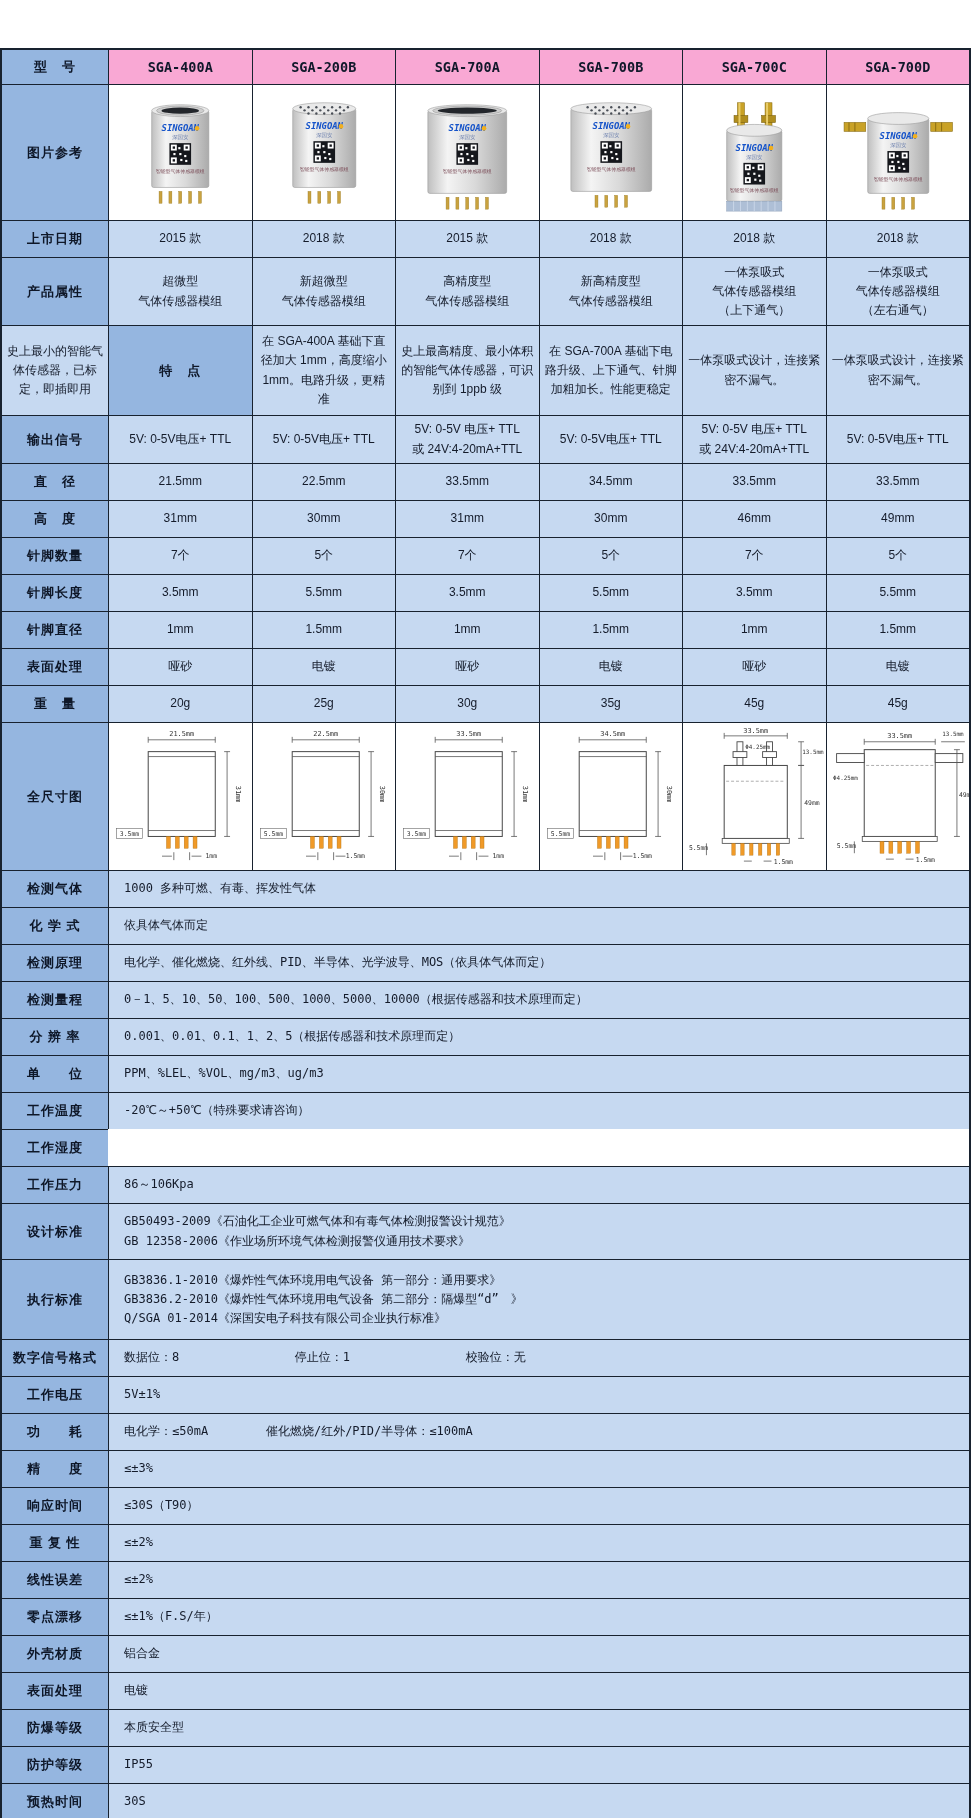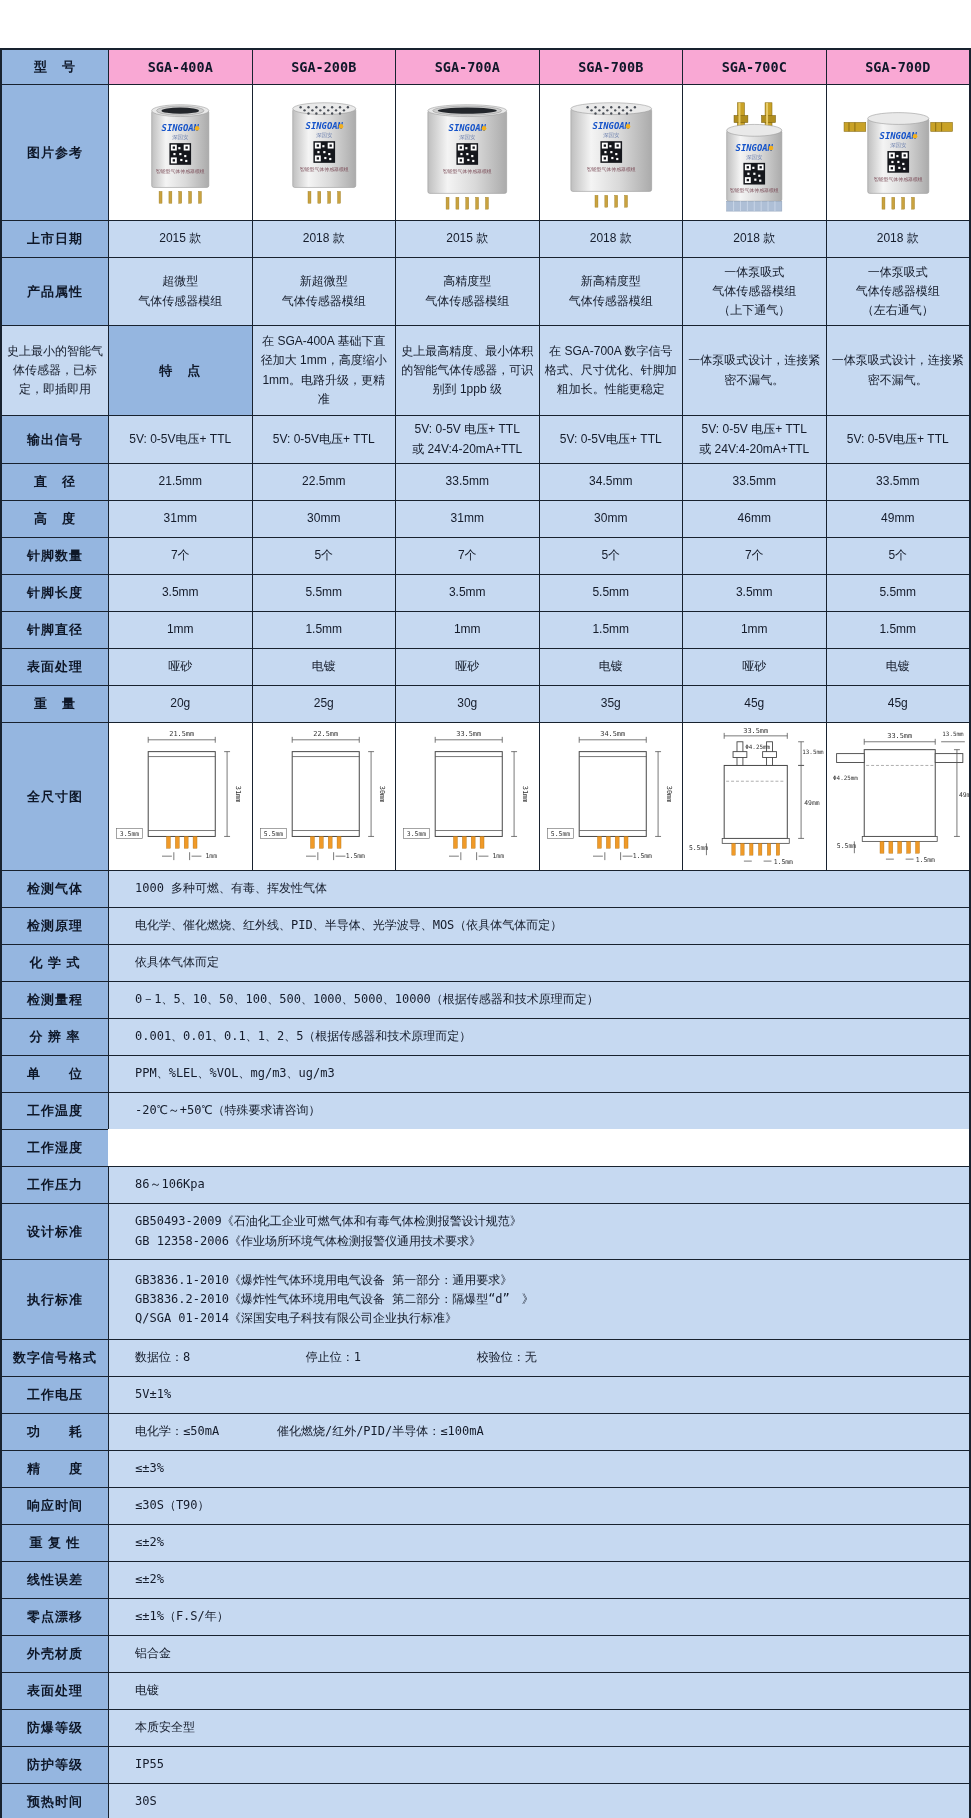--- a/index.html
+++ b/index.html
@@ -13,21 +13,21 @@
      box-sizing:border-box;overflow:hidden;}
   .r > .c:first-child{border-left:none;}
   .tbl > .r:first-child > .c{border-top:none;}
   .lab{background:#95b6e0;font-weight:bold;font-size:13px;color:#0e1728;
        letter-spacing:1px;padding:2px 3px;line-height:1.5;}
   .hdr{background:#f9a8d4;font-weight:bold;font-size:13.5px;color:#10182a;
        font-family:"DejaVu Sans Mono",monospace;}
   .val{background:#c6d9f1;font-size:12px;color:#141b2a;white-space:pre-wrap;
        line-height:1.6;padding:4px 5px;}
   .white{background:#ffffff;}
-  .r.full .val{justify-content:flex-start;text-align:left;padding-left:26px;
+  .r.full .val{justify-content:flex-start;text-align:left;padding-left:15px;
        font-family:"DejaVu Sans Mono","Liberation Sans",monospace;font-size:12px;}
   .r[data-name="row-product-attribute"]{min-height:68px;}
   .r[data-name="row-features"]{min-height:90px;}
   .r[data-name="row-output-signal"]{min-height:48px;}
   .r[data-name="row-image"]{min-height:136px;}
   .r[data-name="row-header"]{min-height:34px;}
   .r[data-name="row-full-size-diagram"]{min-height:148px;}
   .r[data-name="row-design-standard"]{min-height:56px;}
   .r[data-name="row-exec-standard"]{min-height:80px;}
   svg text{font-family:"DejaVu Sans Mono",monospace;}
@@ -341,21 +341,21 @@
 （上下通气）</div>
         <div class="c val" data-name="cell-product-attribute-SGA-700D">一体泵吸式
 气体传感器模组
 （左右通气）</div>
       </div>
       <div class="r" data-name="row-features">
         <div class="c val" data-name="cell-features-SGA-400A">史上最小的智能气体传感器，已标定，即插即用</div>
         <div class="c lab" data-name="row-label-features">特　点</div>
         <div class="c val" data-name="cell-features-SGA-400B">在 SGA-400A 基础下直径加大 1mm，高度缩小 1mm。电路升级，更精准</div>
         <div class="c val" data-name="cell-features-SGA-700A">史上最高精度、最小体积的智能气体传感器，可识别到 1ppb 级</div>
-        <div class="c val" data-name="cell-features-SGA-700B">在 SGA-700A 数字信号格式、尺寸优化、针脚加粗加长。性能更稳定</div>
+        <div class="c val" data-name="cell-features-SGA-700B">在 SGA-700A 基础下电路升级、上下通气、针脚加粗加长。性能更稳定</div>
         <div class="c val" data-name="cell-features-SGA-700C">一体泵吸式设计，连接紧密不漏气。</div>
         <div class="c val" data-name="cell-features-SGA-700D">一体泵吸式设计，连接紧密不漏气。</div>
       </div>
       <div class="r" data-name="row-output-signal">
         <div class="c lab" data-name="row-label-output-signal">输出信号</div>
         <div class="c val" data-name="cell-output-signal-SGA-400A">5V: 0-5V电压+ TTL</div>
         <div class="c val" data-name="cell-output-signal-SGA-400B">5V: 0-5V电压+ TTL</div>
         <div class="c val" data-name="cell-output-signal-SGA-700A">5V: 0-5V 电压+ TTL
 或 24V:4-20mA+TTL</div>
         <div class="c val" data-name="cell-output-signal-SGA-700B">5V: 0-5V电压+ TTL</div>
@@ -595,27 +595,27 @@
             <line x1="58" y1="135" x2="66" y2="135" stroke="#555" stroke-width="0.8"></line>
             <line x1="78" y1="135" x2="86" y2="135" stroke="#555" stroke-width="0.8"></line>
             <text x="98" y="137.5" font-size="6.5" fill="#333" text-anchor="middle">1.5mm</text>
           </svg>
         </div>
       </div>
       <div class="r full" data-name="row-detect-gas">
         <div class="c lab" data-name="row-label-detect-gas">检测气体</div>
         <div class="c val" data-name="value-detect-gas">1000 多种可燃、有毒、挥发性气体</div>
       </div>
+      <div class="r full" data-name="row-chemical-formula">
+        <div class="c lab" data-name="row-label-chemical-formula">化 学 式</div>
+        <div class="c val" data-name="value-chemical-formula">依具体气体而定</div>
+      </div>
       <div class="r full" data-name="row-detect-principle">
         <div class="c lab" data-name="row-label-detect-principle">检测原理</div>
         <div class="c val" data-name="value-detect-principle">电化学、催化燃烧、红外线、PID、半导体、光学波导、MOS（依具体气体而定）</div>
-      </div>
-      <div class="r full" data-name="row-chemical-formula">
-        <div class="c lab" data-name="row-label-chemical-formula">化 学 式</div>
-        <div class="c val" data-name="value-chemical-formula">依具体气体而定</div>
       </div>
       <div class="r full" data-name="row-detect-range">
         <div class="c lab" data-name="row-label-detect-range">检测量程</div>
         <div class="c val" data-name="value-detect-range">0－1、5、10、50、100、500、1000、5000、10000（根据传感器和技术原理而定）</div>
       </div>
       <div class="r full" data-name="row-resolution">
         <div class="c lab" data-name="row-label-resolution">分 辨 率</div>
         <div class="c val" data-name="value-resolution">0.001、0.01、0.1、1、2、5（根据传感器和技术原理而定）</div>
       </div>
       <div class="r full" data-name="row-unit">

